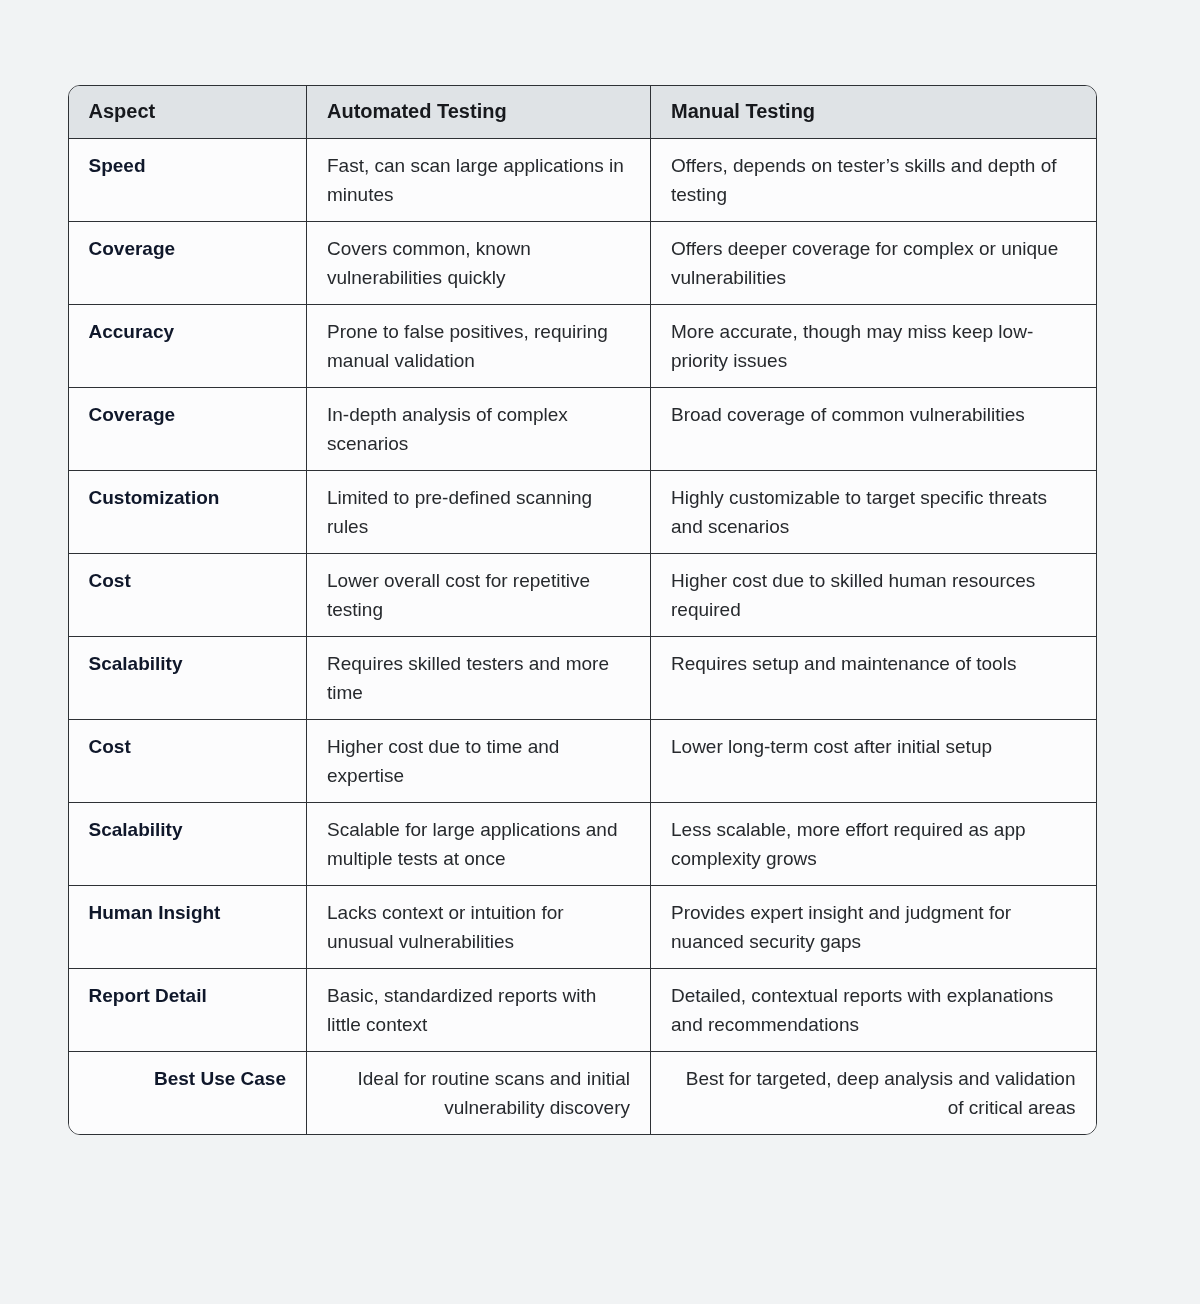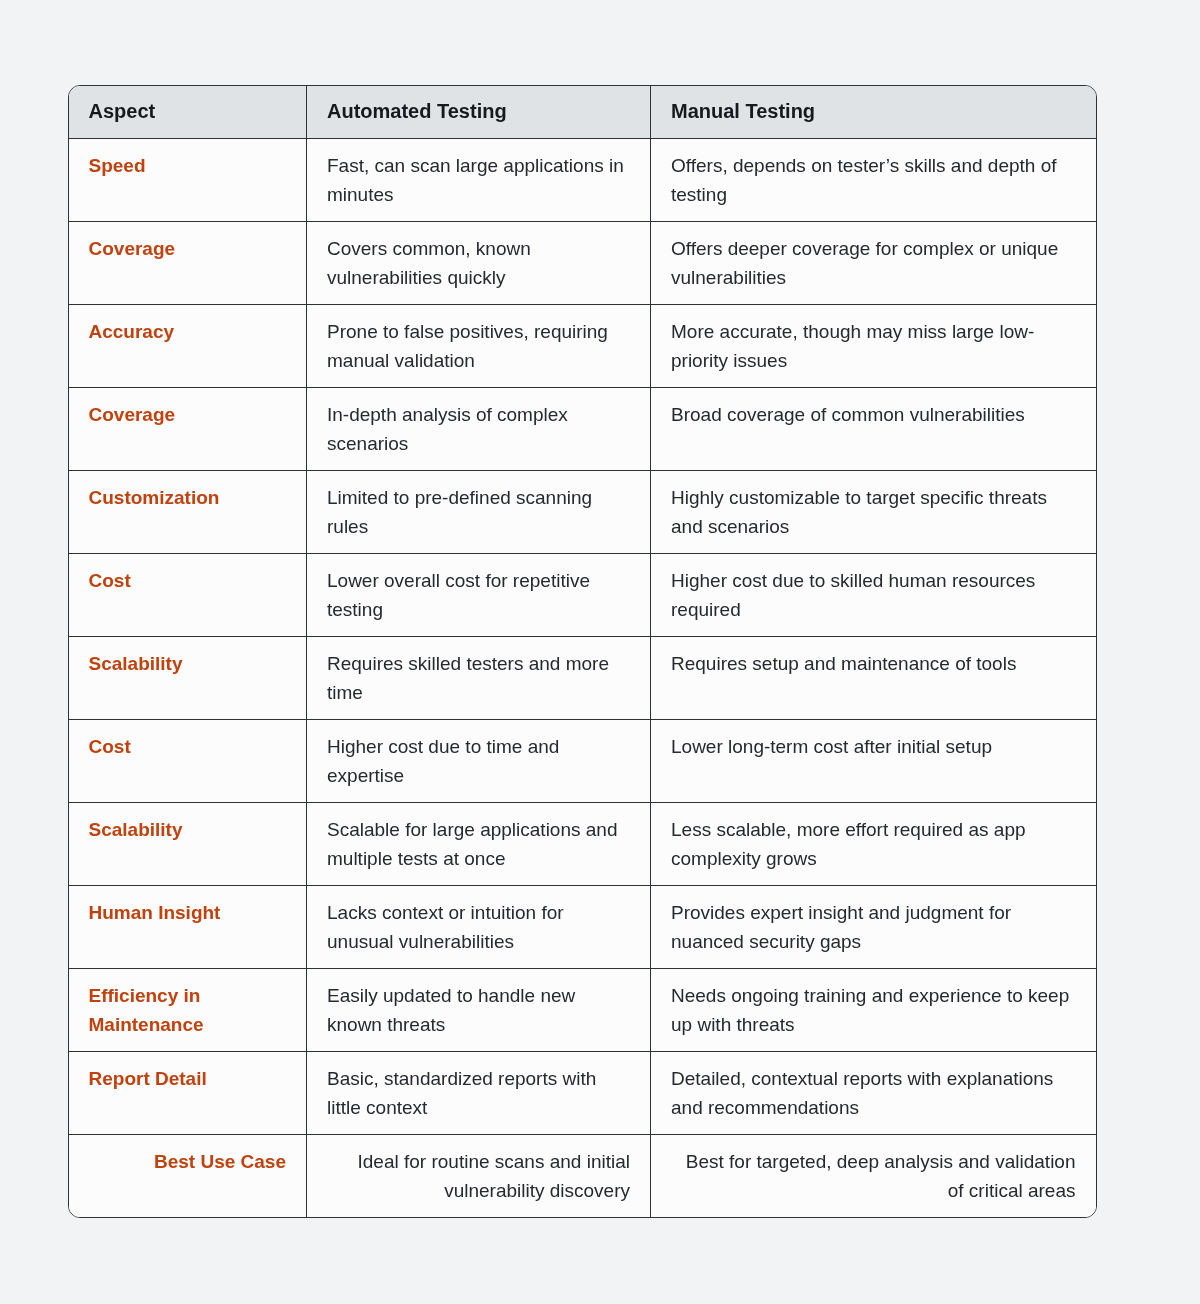--- a/index.html
+++ b/index.html
@@ -51,21 +51,21 @@
     color: #26292d;
     vertical-align: top;
     height: 83px;
     padding: 12px 20px 8px 20px;
     box-sizing: border-box;
     border: 1px solid #2e3135;
     background: #fcfcfd;
   }
   table.compare td.aspect {
     font-weight: 700;
-    color: #c2410c;
+    color: #0f172a;
     margin-left: 44px;
   }
   table.compare tr > *:first-child { border-left: none; }
   table.compare tr > *:last-child  { border-right: none; }
   table.compare tbody tr:last-child td { border-bottom: none; text-align: right; }
 </style>
 </head>
 <body>
 
 <div class="page">
@@ -90,21 +90,21 @@
           <td>Offers, depends on tester’s skills and depth of testing</td>
         </tr>
         <tr>
           <td class="aspect">Coverage</td>
           <td>Covers common, known vulnerabilities quickly</td>
           <td>Offers deeper coverage for complex or unique vulnerabilities</td>
         </tr>
         <tr>
           <td class="aspect">Accuracy</td>
           <td>Prone to false positives, requiring manual validation</td>
-          <td>More accurate, though may miss large low-priority issues</td>
+          <td>More accurate, though may miss keep low-priority issues</td>
         </tr>
         <tr>
           <td class="aspect">Coverage</td>
           <td>In-depth analysis of complex scenarios</td>
           <td>Broad coverage of common vulnerabilities</td>
         </tr>
         <tr>
           <td class="aspect">Customization</td>
           <td>Limited to pre-defined scanning rules</td>
           <td>Highly customizable to target specific threats and scenarios</td>
@@ -128,25 +128,20 @@
           <td class="aspect">Scalability</td>
           <td>Scalable for large applications and multiple tests at once</td>
           <td>Less scalable, more effort required as app complexity grows</td>
         </tr>
         <tr>
           <td class="aspect">Human Insight</td>
           <td>Lacks context or intuition for unusual vulnerabilities</td>
           <td>Provides expert insight and judgment for nuanced security gaps</td>
         </tr>
         <tr>
-          <td class="aspect">Efficiency in Maintenance</td>
-          <td>Easily updated to handle new known threats</td>
-          <td>Needs ongoing training and experience to keep up with threats</td>
-        </tr>
-        <tr>
           <td class="aspect">Report Detail</td>
           <td>Basic, standardized reports with little context</td>
           <td>Detailed, contextual reports with explanations and recommendations</td>
         </tr>
         <tr>
           <td class="aspect">Best Use Case</td>
           <td>Ideal for routine scans and initial vulnerability discovery</td>
           <td>Best for targeted, deep analysis and validation of critical areas</td>
         </tr>
       </tbody>

